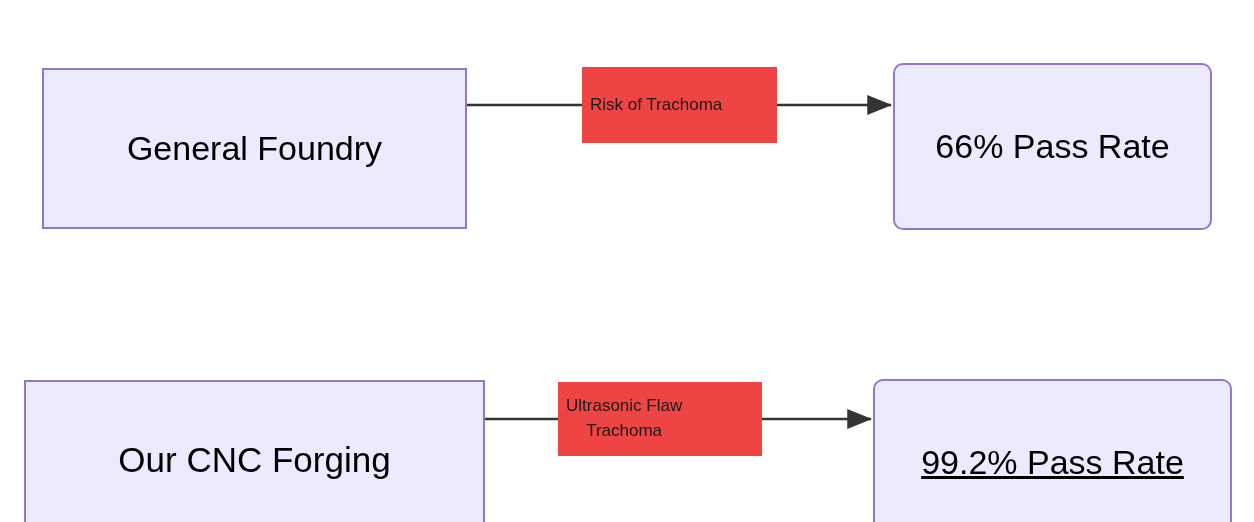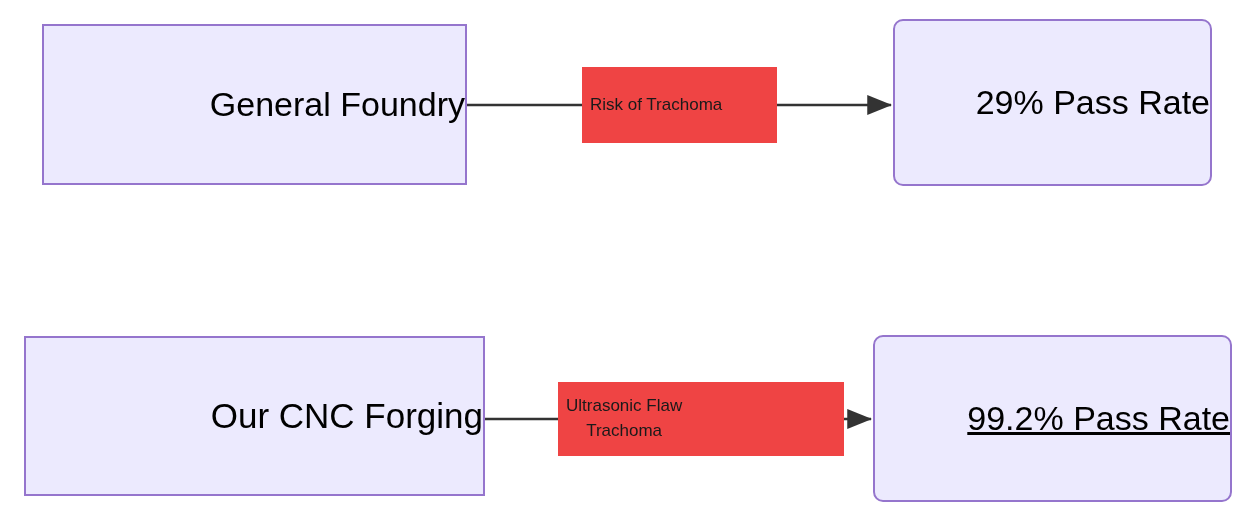--- a/index.html
+++ b/index.html
@@ -21,24 +21,25 @@
   }
 
   
   .node {
     position: absolute;
     box-sizing: border-box;
     background: #ECEAFE;
     border: 2px solid #9575CD;
     display: flex;
     align-items: center;
-    justify-content: flex-end;
+    justify-content: center;
     color: #000000;
     line-height: 1.2;
     white-space: nowrap;
+    margin-top: 44px;
   }
   .node.rounded { border-radius: 10px; }
   .node.sharp   { border-radius: 0px; }
 
   .node-label {
     display: block;
     text-align: center;
   }
 
   
@@ -84,21 +85,21 @@
     display: flex;
     align-items: center;
     padding: 2px 8px;
   }
   #edge-label-top {
     left: 582px; top: 67px;
     width: 195px; height: 76px;
   }
   #edge-label-bottom {
     left: 558px; top: 382px;
-    width: 286px; height: 74px;
+    width: 204px; height: 74px;
   }
   .edge-label-text { display: block; }
 </style>
 </head>
 <body>
 
 <div id="canvas">
 
   <svg id="edges" width="1254" height="522" viewBox="0 0 1254 522" xmlns="http://www.w3.org/2000/svg">
     <defs>
@@ -114,21 +115,21 @@
 
   <div class="node sharp" id="node-source-top">
     <span class="node-label">General Foundry</span>
   </div>
 
   <div class="edge-label" id="edge-label-top">
     <span class="edge-label-text">Risk of Trachoma</span>
   </div>
 
   <div class="node rounded" id="node-target-top">
-    <span class="node-label">29% Pass Rate</span>
+    <span class="node-label">66% Pass Rate</span>
   </div>
 
   <div class="node sharp" id="node-source-bottom">
     <span class="node-label">Our CNC Forging</span>
   </div>
 
   <div class="edge-label" id="edge-label-bottom">
     <div>
       <span class="edge-label-text">Ultrasonic Flaw</span>
       <span class="edge-label-text">Trachoma</span>

